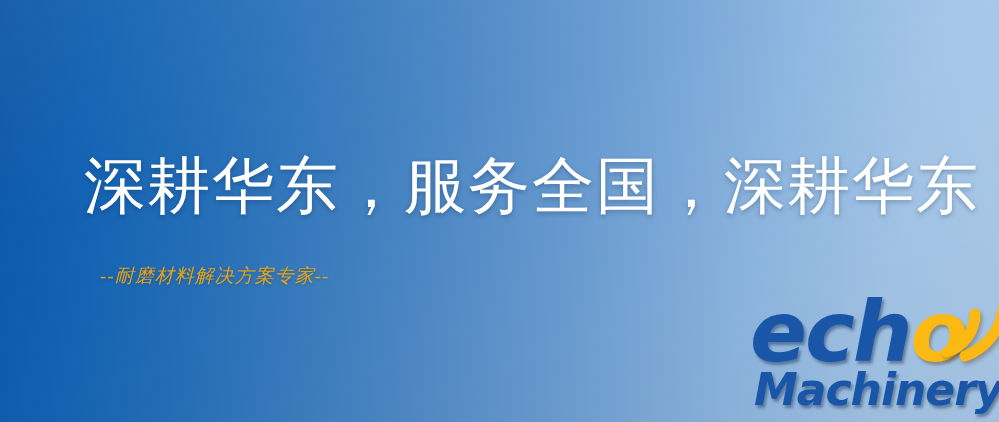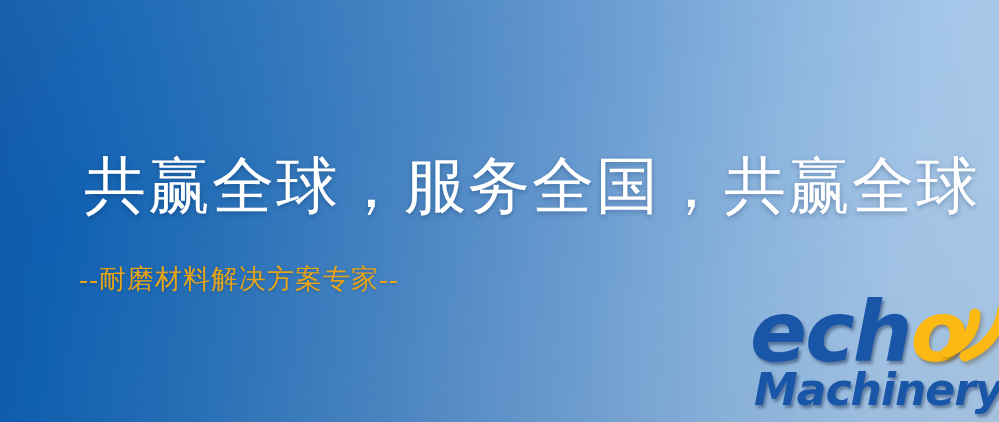--- a/index.html
+++ b/index.html
@@ -45,29 +45,30 @@
     font-size: 62px;
     line-height: 1;
     letter-spacing: 2px;
     color: #ffffff;
     white-space: nowrap;
     text-shadow: 0 2px 5px rgba(0,30,70,0.30);
   }
 
   .subtitle {
     position: absolute;
-    left: 79px;
+    left: 100px;
     top: 266px;
     font-family: "Liberation Serif", "DejaVu Serif", serif;
-    font-size: 27px;
+    font-size: 19px;
     line-height: 1;
     letter-spacing: 1px;
     color: #e5a417;
     white-space: nowrap;
     text-shadow: 0 1px 3px rgba(0,30,70,0.25);
+    font-style: italic;
   }
 
   
   .logo {
     position: absolute;
     left: 748px;
     top: 296px;
     width: 251px;
     height: 126px;
     font-style: italic;
@@ -117,21 +118,21 @@
     white-space: nowrap;
   }
 </style>
 </head>
 <body>
 
 <div id="banner">
 
   <div class="sheen"></div>
 
-  <div class="headline">共赢全球，服务全国，共赢全球</div>
+  <div class="headline">深耕华东，服务全国，深耕华东</div>
 
   <div class="subtitle">--耐磨材料解决方案专家--</div>
 
   <div class="logo">
 
     <div class="logo-wordmark">
       <div class="logo-echo"><span>ech</span><span class="o-gold">o</span></div>
 
       <svg class="logo-waves" viewBox="0 0 66 70">
         <path d="M6 58 A 40 40 0 0 0 34 20" fill="none" stroke="#fcb913" stroke-width="11" stroke-linecap="round"></path>

